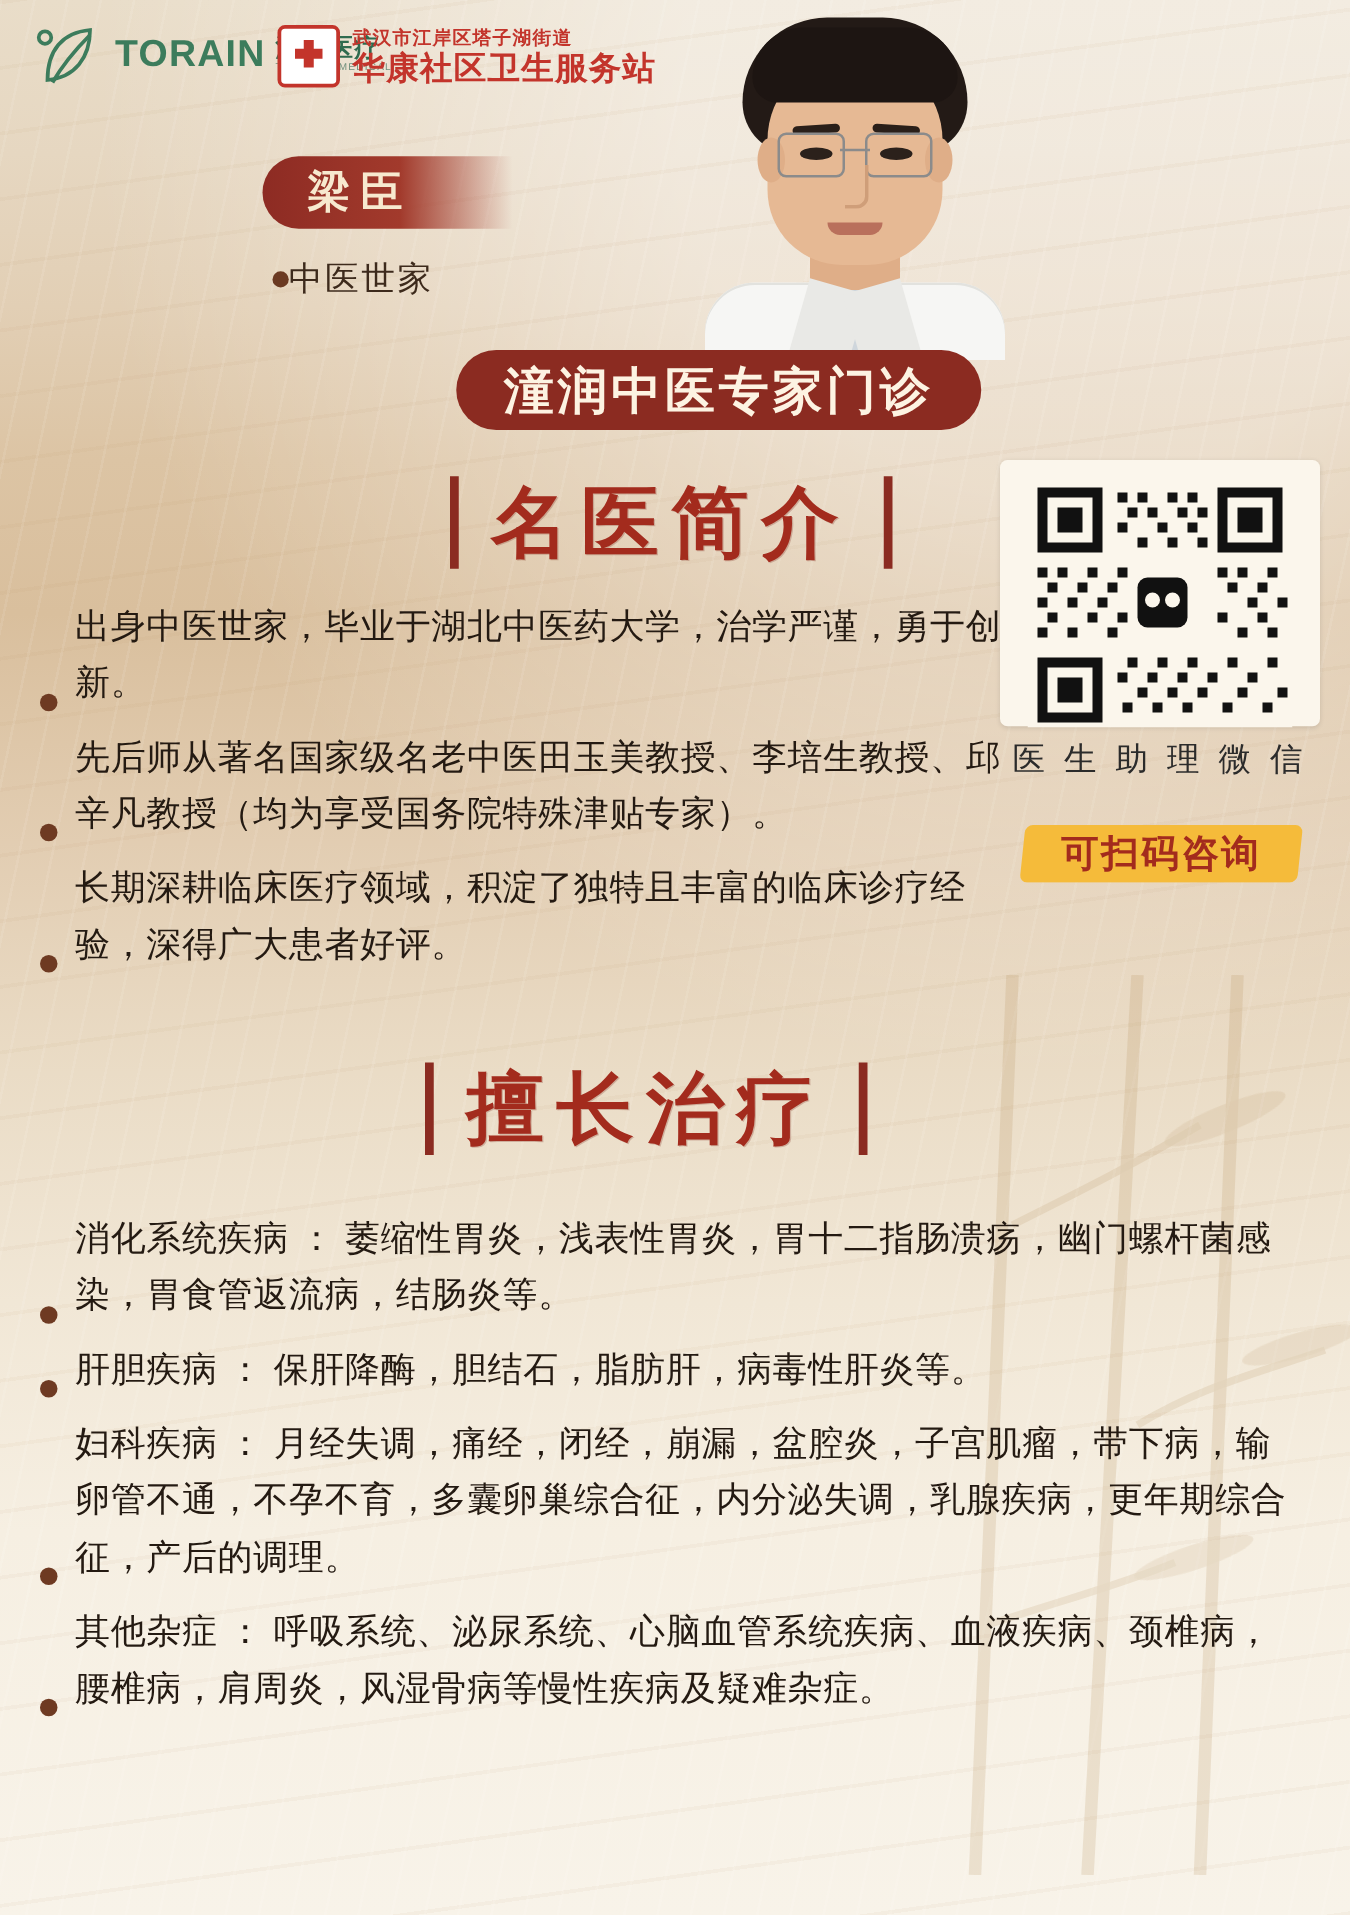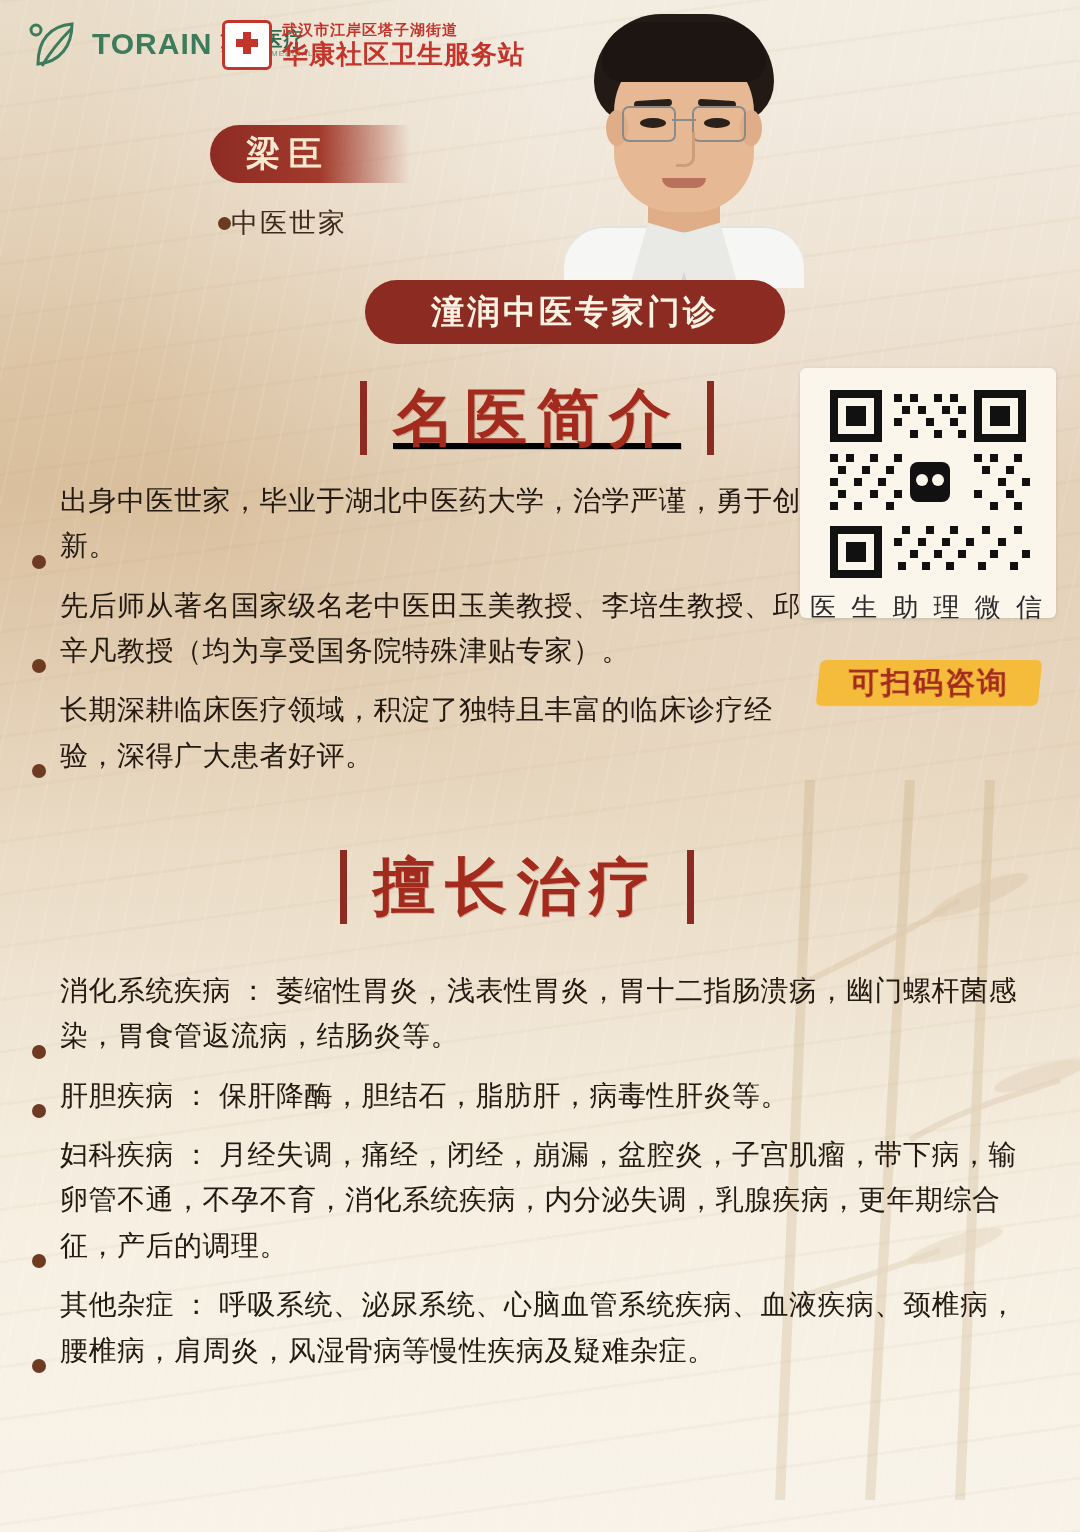--- a/index.html
+++ b/index.html
@@ -78,46 +78,46 @@
   }
   .name-plate span{color:#f7e9cf;font-size:34px;font-weight:bold;letter-spacing:8px;padding-left:36px;font-family:"DejaVu Serif","Liberation Serif",serif;}
   .subtitle{position:absolute;left:218px;top:205px;display:flex;align-items:center;gap:0;}
   .dot{width:13px;height:13px;border-radius:50%;background:#6b3a22;}
   .subtitle span{font-size:27px;color:#3d2a1c;letter-spacing:2px;}
 
   .clinic-pill{
     position:absolute;left:365px;top:280px;width:420px;height:64px;
     background:#8b2b21;border-radius:32px;display:flex;align-items:center;justify-content:center;
   }
-  .clinic-pill span{color:#fdf3e2;font-size:33px;font-weight:bold;letter-spacing:3px;}
+  .clinic-pill span{color:#fdf3e2;font-size:40px;font-weight:bold;letter-spacing:3px;}
 
   
   .sec-title{position:absolute;display:flex;align-items:center;gap:26px;}
   .bar{width:7px;height:74px;background:#8b2b21;}
   .sec-title .txt{
     font-family:"DejaVu Serif","Liberation Serif",serif;
     font-size:62px;font-weight:bold;color:#a32b1d;letter-spacing:10px;
     text-shadow:1px 1px 0 rgba(120,30,20,.25);
   }
-  #title1{left:360px;top:376px;text-decoration:underline;}
+  #title1{left:360px;top:376px;}
   #title2{left:340px;top:845px;}
 
   
   .list{position:absolute;left:24px;width:1030px;}
   .li{display:flex;align-items:flex-end;margin-bottom:14px;}
   .li .bullet{flex:0 0 auto;width:14px;height:14px;border-radius:50%;background:#6e3a22;margin:14px 14px 0 8px;}
   .li .text{font-size:28px;line-height:1.62;color:#241a12;letter-spacing:.5px;}
   #list1{top:478px;width:800px;}
   #list1 .text{width:760px;}
   #list2{top:968px;}
   #list2 .li .text{width:980px;}
 
   
   .qr-card{
-    position:absolute;left:800px;top:368px;width:256px;height:250px;
+    position:absolute;left:800px;top:368px;width:256px;height:213px;
     background:#fbf6ec;border-radius:6px;box-shadow:0 1px 4px rgba(0,0,0,.12);
   }
   .qr-img{position:absolute;left:22px;top:18px;width:212px;height:196px;}
   .qr-label{position:absolute;left:0;top:222px;width:256px;text-align:center;font-size:26px;color:#2b2b2b;letter-spacing:4px;}
   .qr-cta{
     position:absolute;left:818px;top:660px;width:222px;height:46px;
     background:#f5bb3a;border-radius:6px;display:flex;align-items:center;justify-content:center;
     transform:skewX(-6deg);
   }
   .qr-cta span{transform:skewX(6deg);color:#a32b1d;font-size:30px;font-weight:bold;letter-spacing:2px;}
@@ -326,21 +326,21 @@
     <div class="li">
       <div class="bullet"></div>
       <div class="text">消化系统疾病 ： 萎缩性胃炎，浅表性胃炎，胃十二指肠溃疡，幽门螺杆菌感染，胃食管返流病，结肠炎等。</div>
     </div>
     <div class="li">
       <div class="bullet"></div>
       <div class="text">肝胆疾病 ： 保肝降酶，胆结石，脂肪肝，病毒性肝炎等。</div>
     </div>
     <div class="li">
       <div class="bullet"></div>
-      <div class="text">妇科疾病 ： 月经失调，痛经，闭经，崩漏，盆腔炎，子宫肌瘤，带下病，输卵管不通，不孕不育，消化系统疾病，内分泌失调，乳腺疾病，更年期综合征，产后的调理。</div>
+      <div class="text">妇科疾病 ： 月经失调，痛经，闭经，崩漏，盆腔炎，子宫肌瘤，带下病，输卵管不通，不孕不育，多囊卵巢综合征，内分泌失调，乳腺疾病，更年期综合征，产后的调理。</div>
     </div>
     <div class="li">
       <div class="bullet"></div>
       <div class="text">其他杂症 ： 呼吸系统、泌尿系统、心脑血管系统疾病、血液疾病、颈椎病，腰椎病，肩周炎，风湿骨病等慢性疾病及疑难杂症。</div>
     </div>
   </div>
 
 </div>
 
 </body></html>

